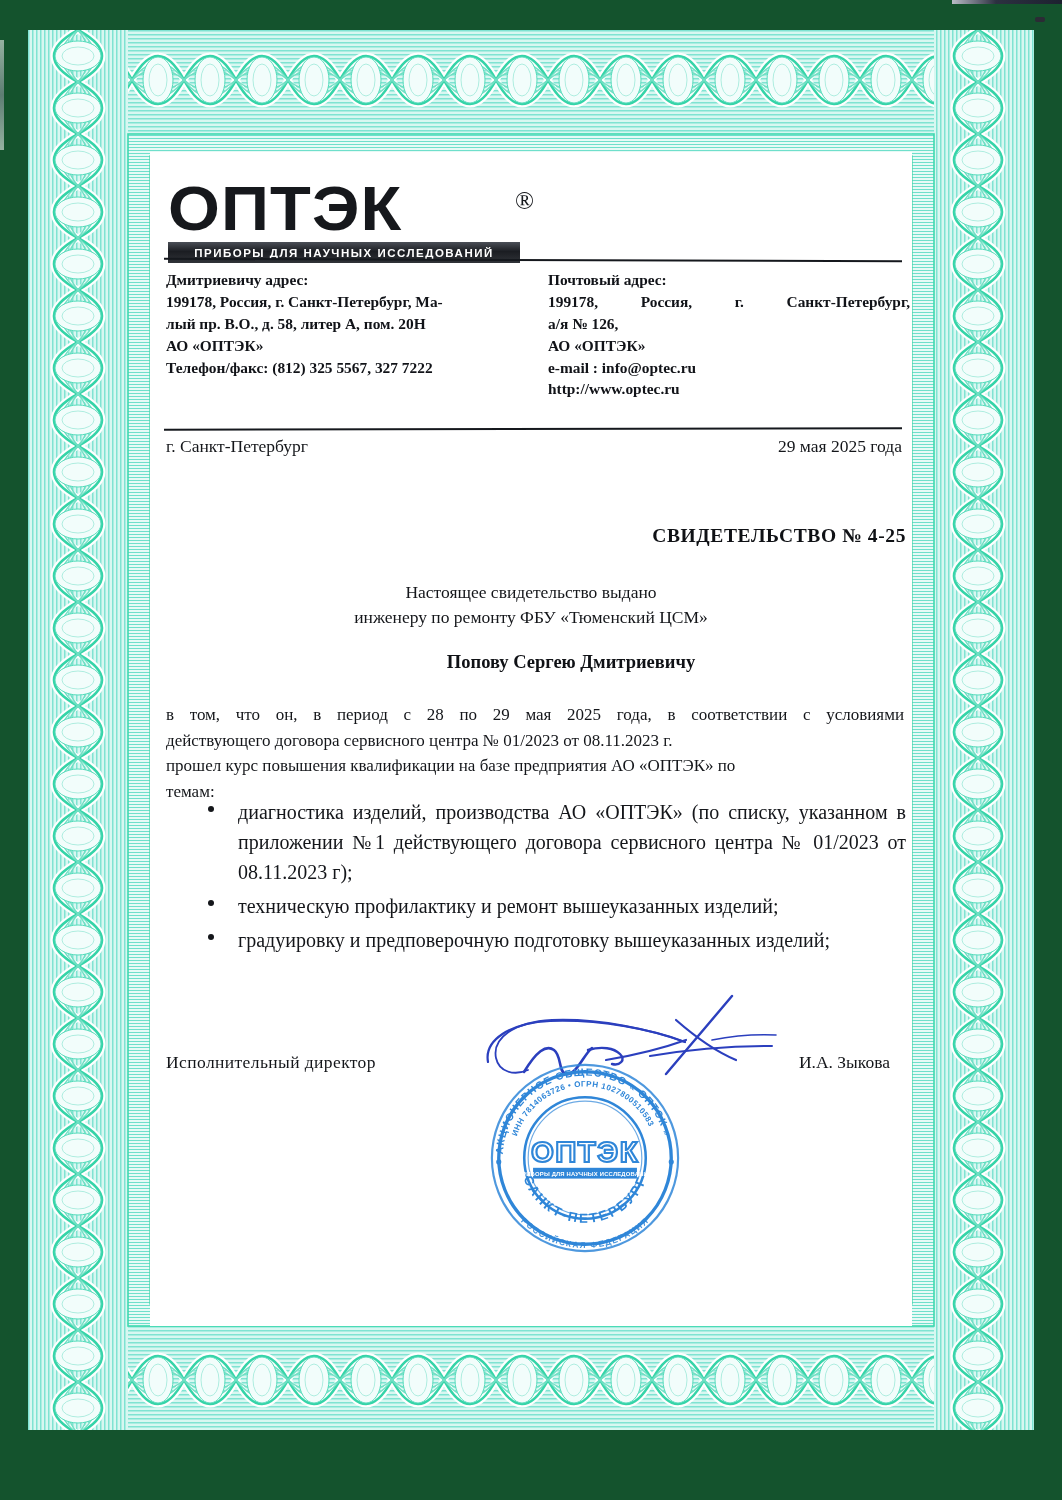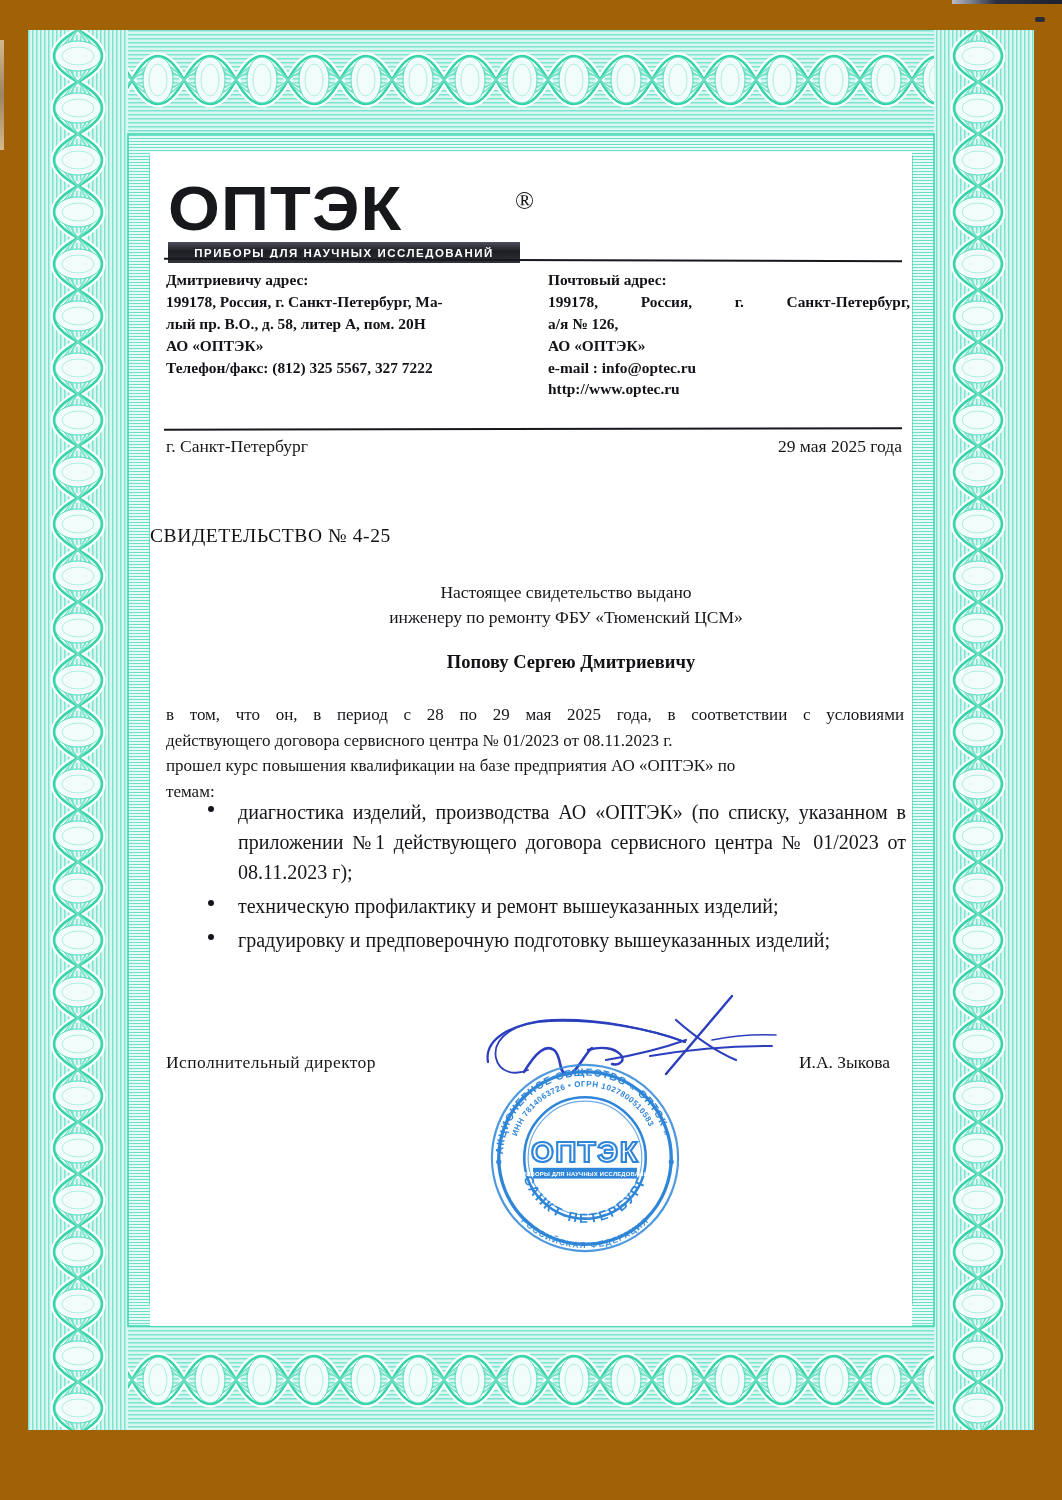--- a/index.html
+++ b/index.html
@@ -8,21 +8,21 @@
     background: #ffffff;
   }
   body {
     font-family: "Liberation Serif", serif;
   }
   #page {
     position: relative;
     width: 1062px;
     height: 1500px;
     overflow: hidden;
-    background: #a16207;
+    background: #14532d;
   }
 
   
   .scan-mark {
     position: absolute;
     top: 17px;
     left: 1035px;
     width: 10px;
     height: 5px;
     background: #2b2b35;
@@ -155,38 +155,37 @@
     font-size: 17.5px;
     color: #14161a;
   }
 
   
   .cert-title {
     position: absolute;
     left: 0;
     top: 373px;
     width: 756px;
-    text-align: left;
-    font-weight: normal;
+    text-align: right;
+    font-weight: bold;
     font-size: 19.5px;
     letter-spacing: .6px;
     color: #0f1115;
   }
 
   
   .issued {
     position: absolute;
     left: 0;
     top: 428px;
     width: 762px;
     text-align: center;
     font-size: 17.5px;
     line-height: 1.45;
     color: #14161a;
-    padding-left: 35px;
   }
   .recipient {
     position: absolute;
     left: 0;
     top: 500px;
     width: 842px;
     text-align: center;
     font-weight: bold;
     font-size: 18.5px;
     color: #0f1115;

